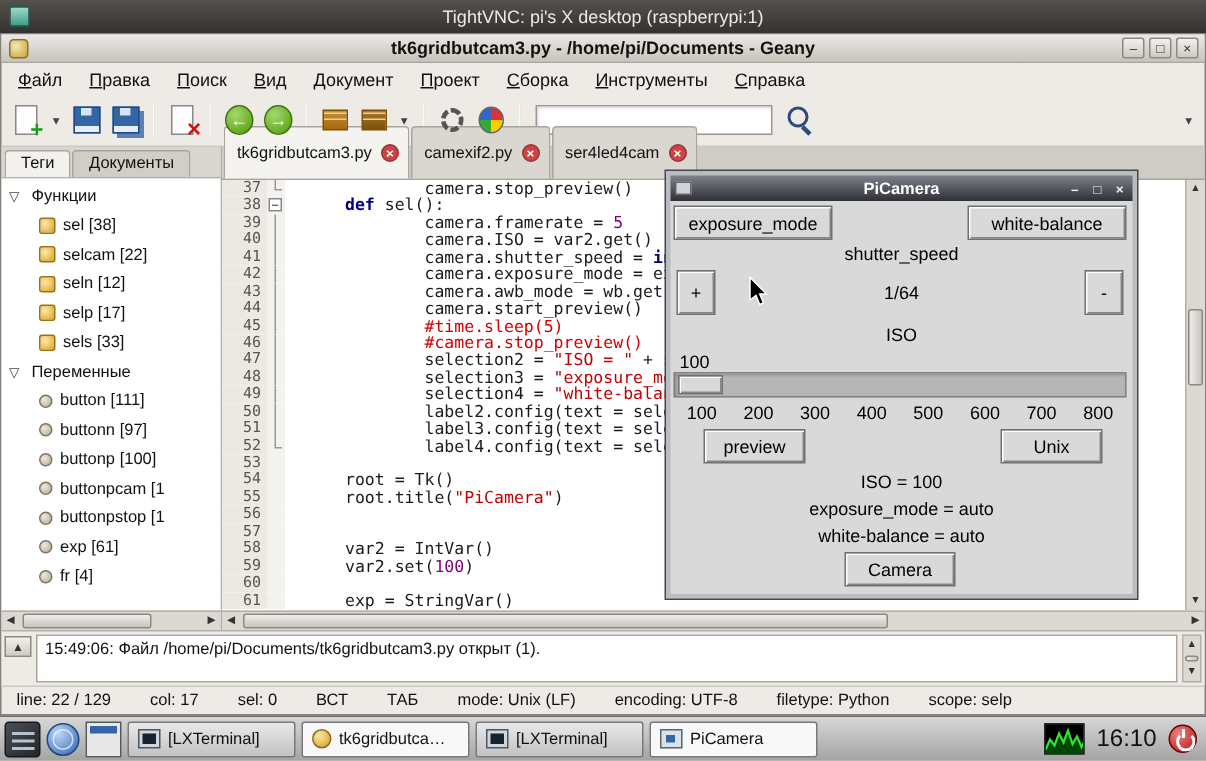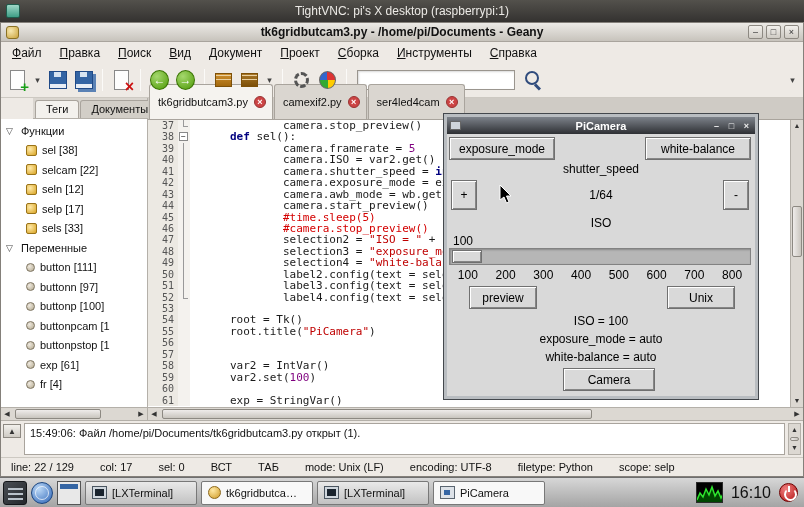--- a/index.html
+++ b/index.html
@@ -41,21 +41,21 @@
 .ti.bricks::after,.ti.bricksd::after{content:"";position:absolute;left:4px;right:4px;top:11px;height:1px;background:#e8d0a0;box-shadow:0 -4px 0 #e8d0a0;}
 .ti.gear::before{content:"";position:absolute;inset:4px;border:3px dashed #555;border-radius:50%;}
 .ti.palette::before{content:"";position:absolute;inset:3px;border-radius:50%;background:conic-gradient(#d33 0 25%,#fc0 0 50%,#3a3 0 75%,#36c 0 100%);border:1px solid #666;}
 .ti.magnifier::before{content:"";position:absolute;left:4px;top:3px;width:10px;height:10px;border:2px solid #2f4b7c;border-radius:50%;}
 .ti.magnifier::after{content:"";position:absolute;left:14px;top:15px;width:7px;height:3px;background:#2f4b7c;transform:rotate(45deg);transform-origin:left center;}
 .tentry{width:158px;height:20px;border:1px solid #9a958e;background:#fff;box-shadow:inset 1px 1px 2px rgba(0,0,0,.15);margin:0 3px;font-size:11px;padding:0 4px;font-family:"Liberation Sans",sans-serif;}
 
 
 .g-main{flex:1;display:flex;min-height:0;}
 .g-side{width:147px;display:flex;flex-direction:column;border-right:1px solid #b4b0a9;}
-.side-tabs{height:21px;display:flex;background:#d9d5cf;border-bottom:1px solid #b4b0a9;padding:2px 0 0 2px;gap:1px;margin-left:32px;}
+.side-tabs{height:21px;display:flex;background:#d9d5cf;border-bottom:1px solid #b4b0a9;padding:2px 0 0 2px;gap:1px;}
 .stab{padding:2px 10px;font-size:11px;background:#d2cec7;border:1px solid #a9a49d;border-bottom:none;border-radius:3px 3px 0 0;}
 .stab.active{background:#f3f1ed;}
 .tree{flex:1;background:#fff;overflow:hidden;font-size:11px;padding-top:2px;}
 .trow{display:flex;align-items:center;height:19.5px;white-space:nowrap;overflow:hidden;}
 .trow.group{padding-left:5px;gap:5px;}
 .trow.func,.trow.var{padding-left:25px;gap:5px;}
 .exp{font-size:9px;color:#444;width:10px;}
 .ticn{flex:0 0 auto;}
 .ticn.func{width:11px;height:11px;background:radial-gradient(circle at 35% 35%,#ffe9a8,#d8a424);border:1px solid #9a7318;border-radius:2px;}
 .ticn.var{width:9px;height:9px;background:radial-gradient(circle at 35% 35%,#efe9df,#b3a98f);border:1px solid #7d7461;border-radius:50%;}
@@ -373,21 +373,21 @@
         <span class="tick">500</span>
         <span class="tick">600</span>
         <span class="tick">700</span>
         <span class="tick">800</span>
       </div>
     <button class="tkbtn" style="left:22px;top:152px;width:68px;height:23px">preview</button>
     <button class="tkbtn" style="left:220px;top:152px;width:68px;height:23px">Unix</button>
     <div class="tklbl" style="left:0;top:180px;width:100%">ISO = 100</div>
     <div class="tklbl" style="left:0;top:198px;width:100%">exposure_mode = auto</div>
     <div class="tklbl" style="left:0;top:216px;width:100%">white-balance = auto</div>
-    <button class="tkbtn" style="left:116px;top:234px;width:92px;height:23px">Camera</button>
+    <button class="tkbtn" style="left:116px;top:234px;width:74px;height:23px">Camera</button>
   </div>
 </div>
 
 <svg id="cursor" width="13" height="20" viewBox="0 0 13 20">
   <polygon points="1,1 1,16 5,13 7.5,19 10,18 7.5,12 12,12" fill="#000" stroke="#fff" stroke-width="1"></polygon>
 </svg>
 
 <div id="taskbar">
   <span class="launcher menu"></span>
   <span class="launcher globe"></span>

